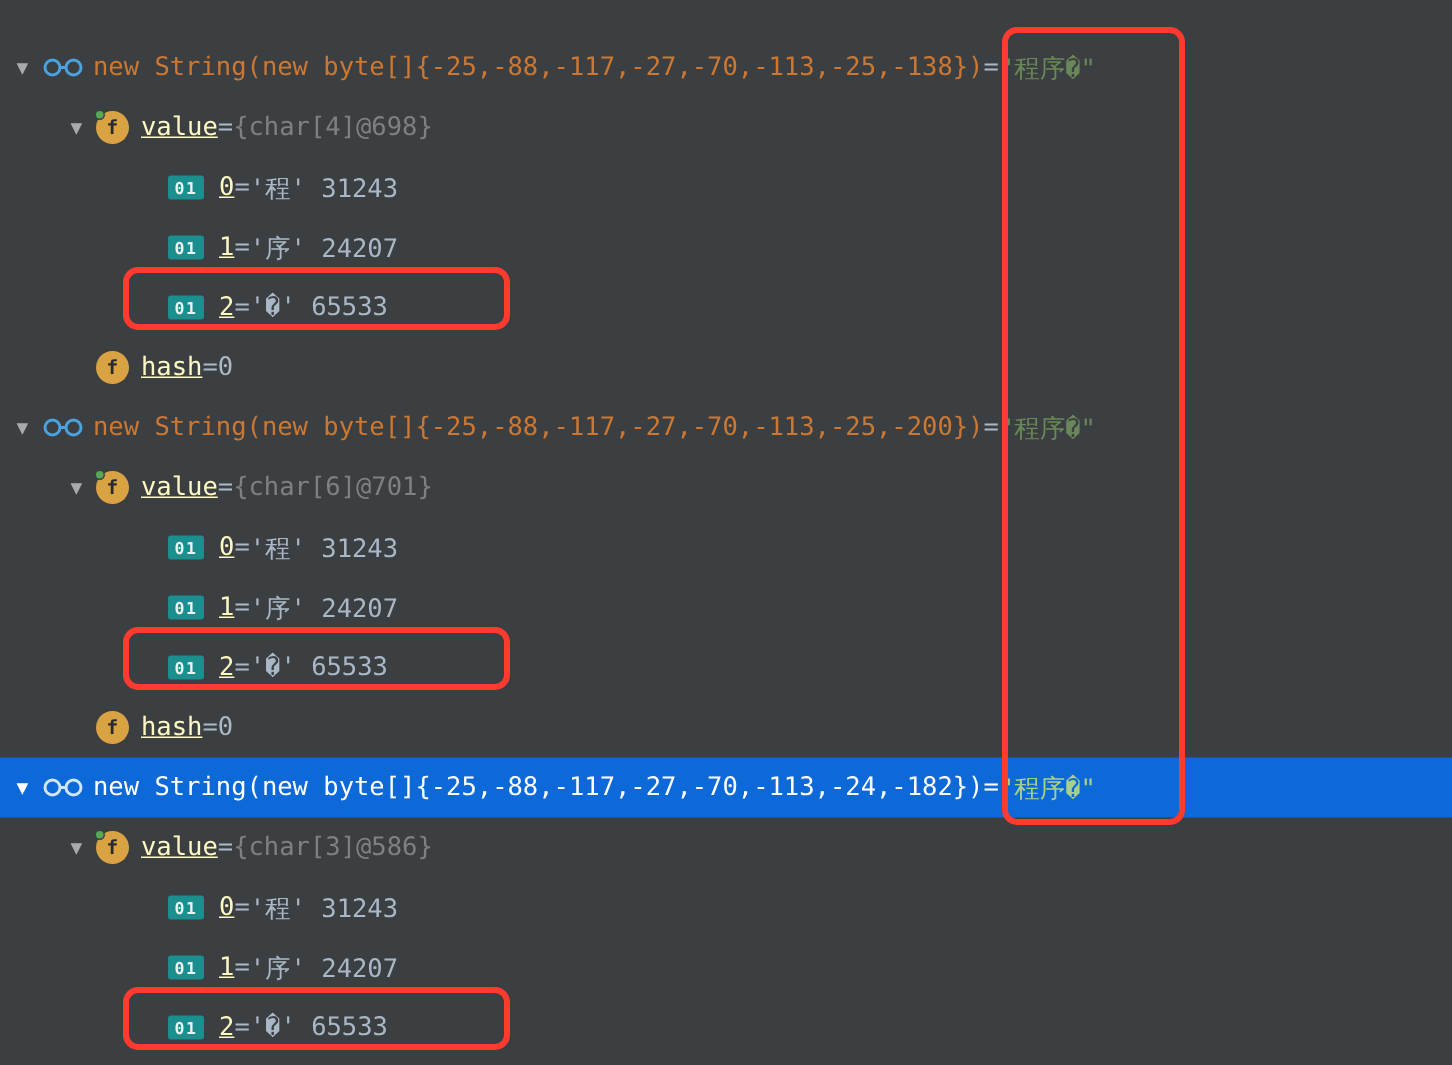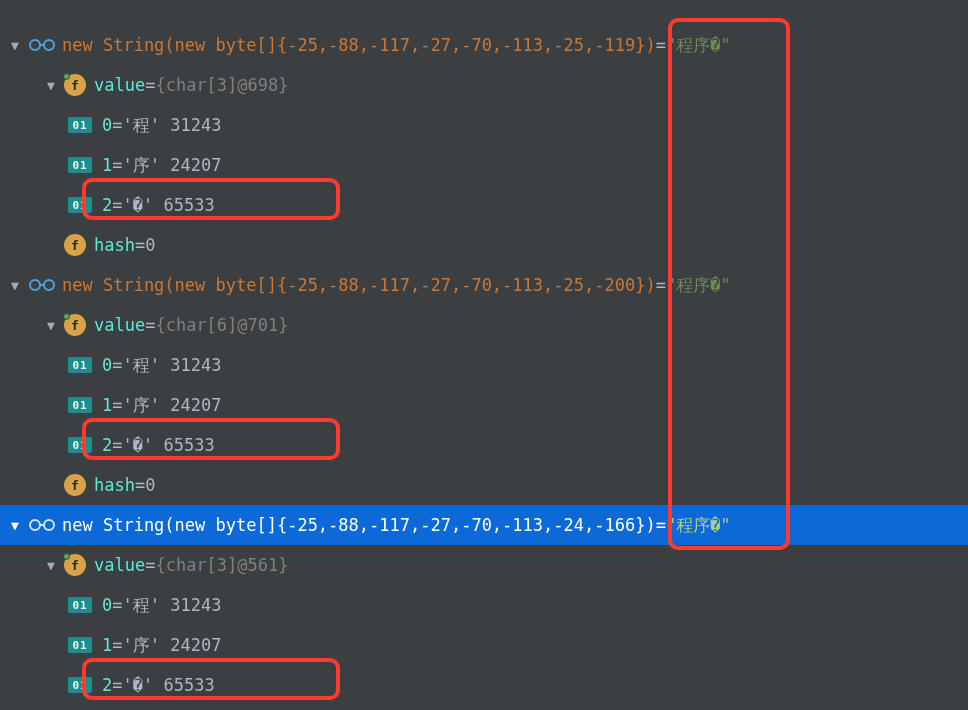--- a/index.html
+++ b/index.html
@@ -26,21 +26,21 @@
     height: 40px;
     white-space: nowrap;
     padding-left: 6px;
     position: relative;
   }
   .row.selected {
     background: #0d68d8;
   }
   .indent-0 { padding-left: 6px; }
   .indent-1 { padding-left: 42px; }
-  .indent-2 { padding-left: 68px; }
+  .indent-2 { padding-left: 112px; }
   .arrow {
     width: 18px;
     display: inline-flex;
     justify-content: center;
     color: #aaa;
     font-size: 13px;
     margin-right: 4px;
   }
   .arrow.sel { color: #fff; }
   .glasses {
@@ -81,21 +81,21 @@
     color: #f0f0f0;
     font-size: 11px;
     font-weight: bold;
     width: 24px;
     height: 16px;
     border-radius: 2px;
     margin-right: 10px;
     letter-spacing: 1px;
   }
   .tok-orange { color: #cc7832; }
-  .tok-red    { color: #5eead4; }
+  .tok-red    { color: #fef9c3; text-decoration: underline; }
   .tok-eq     { color: #a9b7c6; }
   .tok-grey   { color: #808080; }
   .tok-green  { color: #6a8759; }
   .tok-white  { color: #ffffff; }
   .sel .tok-green { color: #a7d08a; }
   .redbox {
     position: absolute;
     border: 4px solid #ff3b30;
     border-radius: 10px;
     pointer-events: none;
@@ -111,34 +111,34 @@
     <span class="glasses">
       <svg width="28" height="16" viewBox="0 0 28 16">
           <g fill="none" stroke="#4aa3df" stroke-width="2">
             <circle cx="7" cy="8" r="5"></circle>
             <circle cx="21" cy="8" r="5"></circle>
             <path d="M12 8h4"></path>
           </g>
         </svg>
     </span>
     <span>
-      <span class="tok-orange">new String(new byte[]{-25,-88,-117,-27,-70,-113,-</span><span class="tok-orange">25,-119})</span>
+      <span class="tok-orange">new String(new byte[]{-25,-88,-117,-27,-70,-113,-</span><span class="tok-orange">25,-138})</span>
     </span>
     <span class="tok-eq"> = </span>
     <span class="tok-green">"程序�"</span>
   </div>
   <div class="row indent-1">
     <span class="arrow">▼</span>
     <span class="ficon yellow">
         <span class="dot"></span>
         <span>f</span>
       </span>
     <span class="tok-red">value</span>
     <span class="tok-eq"> = </span>
-    <span class="tok-grey">{char[3]@698}</span>
+    <span class="tok-grey">{char[4]@698}</span>
   </div>
   <div class="row indent-2">
     <span class="badge01">01</span>
     <span class="tok-red">0</span>
     <span class="tok-eq"> = </span>
     <span class="tok-eq">'程' 31243</span>
   </div>
   <div class="row indent-2">
     <span class="badge01">01</span>
     <span class="tok-red">1</span>
@@ -221,34 +221,34 @@
     <span class="glasses">
       <svg width="28" height="16" viewBox="0 0 28 16">
           <g fill="none" stroke="#cfe6fa" stroke-width="2">
             <circle cx="7" cy="8" r="5"></circle>
             <circle cx="21" cy="8" r="5"></circle>
             <path d="M12 8h4"></path>
           </g>
         </svg>
     </span>
     <span>
-      <span class="tok-white">new String(new byte[]{-25,-88,-117,-27,-70,-113,-</span><span class="tok-white">24,-166})</span>
+      <span class="tok-white">new String(new byte[]{-25,-88,-117,-27,-70,-113,-</span><span class="tok-white">24,-182})</span>
     </span>
     <span class="tok-white"> = </span>
     <span class="tok-green">"程序�"</span>
   </div>
   <div class="row indent-1">
     <span class="arrow">▼</span>
     <span class="ficon yellow">
         <span class="dot"></span>
         <span>f</span>
       </span>
     <span class="tok-red">value</span>
     <span class="tok-eq"> = </span>
-    <span class="tok-grey">{char[3]@561}</span>
+    <span class="tok-grey">{char[3]@586}</span>
   </div>
   <div class="row indent-2">
     <span class="badge01">01</span>
     <span class="tok-red">0</span>
     <span class="tok-eq"> = </span>
     <span class="tok-eq">'程' 31243</span>
   </div>
   <div class="row indent-2">
     <span class="badge01">01</span>
     <span class="tok-red">1</span>

